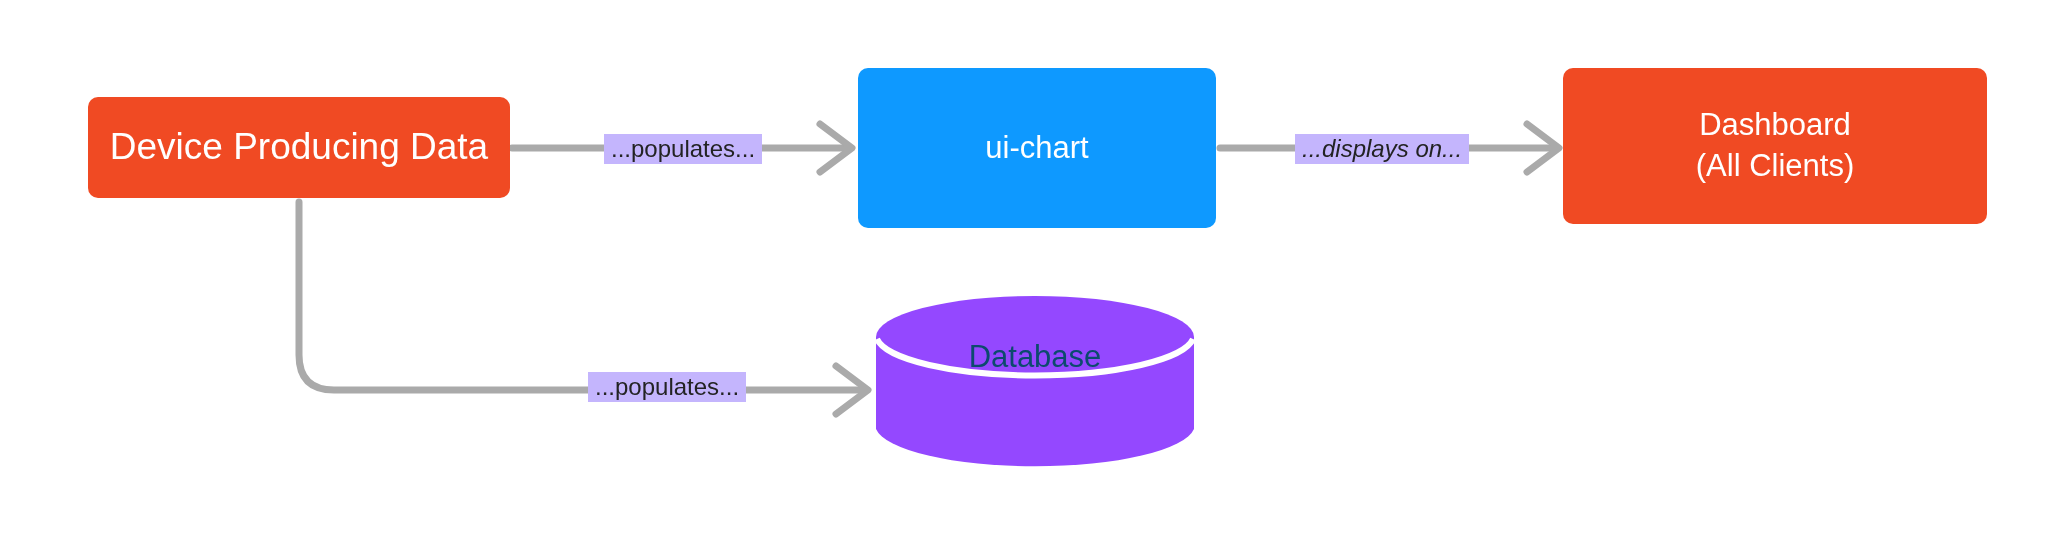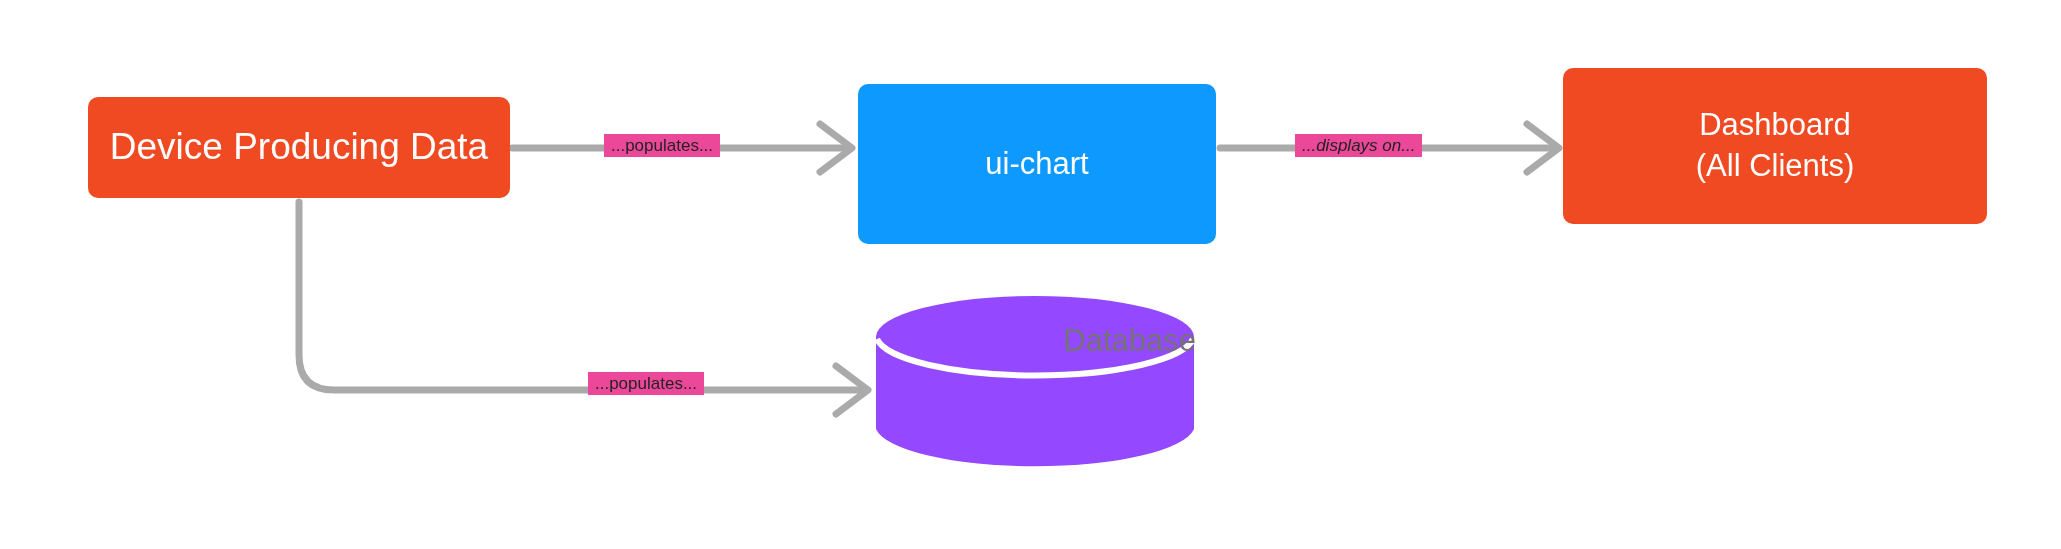--- a/index.html
+++ b/index.html
@@ -49,21 +49,21 @@
   #node-device {
     left: 88px;
     top: 97px;
     width: 422px;
     height: 101px;
     background: #f04a23;
     font-size: 37px;
   }
   #node-uichart {
     left: 858px;
-    top: 84px;
+    top: 68px;
     width: 358px;
     height: 160px;
     background: #0e99ff;
     font-size: 31px;
   }
   #node-dashboard {
     left: 1563px;
     top: 68px;
     width: 424px;
     height: 156px;
@@ -82,37 +82,37 @@
   #node-database .cyl-svg {
     position: absolute;
     left: 0;
     top: 0;
     width: 322px;
     height: 176px;
   }
   #node-database .cyl-label {
     position: absolute;
     left: 0;
-    top: 27px;
+    top: 43px;
     width: 322px;
-    text-align: right;
-    color: #737373;
+    text-align: center;
+    color: #0c4a6e;
     font-size: 31px;
     line-height: 1.2;
     pointer-events: none;
   }
 
   
   .edge-label {
     position: absolute;
     color: #232323;
-    font-size: 17px;
+    font-size: 24px;
     line-height: 1;
     white-space: nowrap;
-    background: #ec4899;
+    background: #c4b5fd;
     padding: 3px 7px;
   }
   #edge-label-populates-chart { left: 604px; top: 134px; }
   #edge-label-displays-on     { left: 1295px; top: 134px; font-style: italic; }
   #edge-label-populates-db    { left: 588px; top: 372px; }
 </style>
 </head>
 <body>
 
 <div id="stage">

